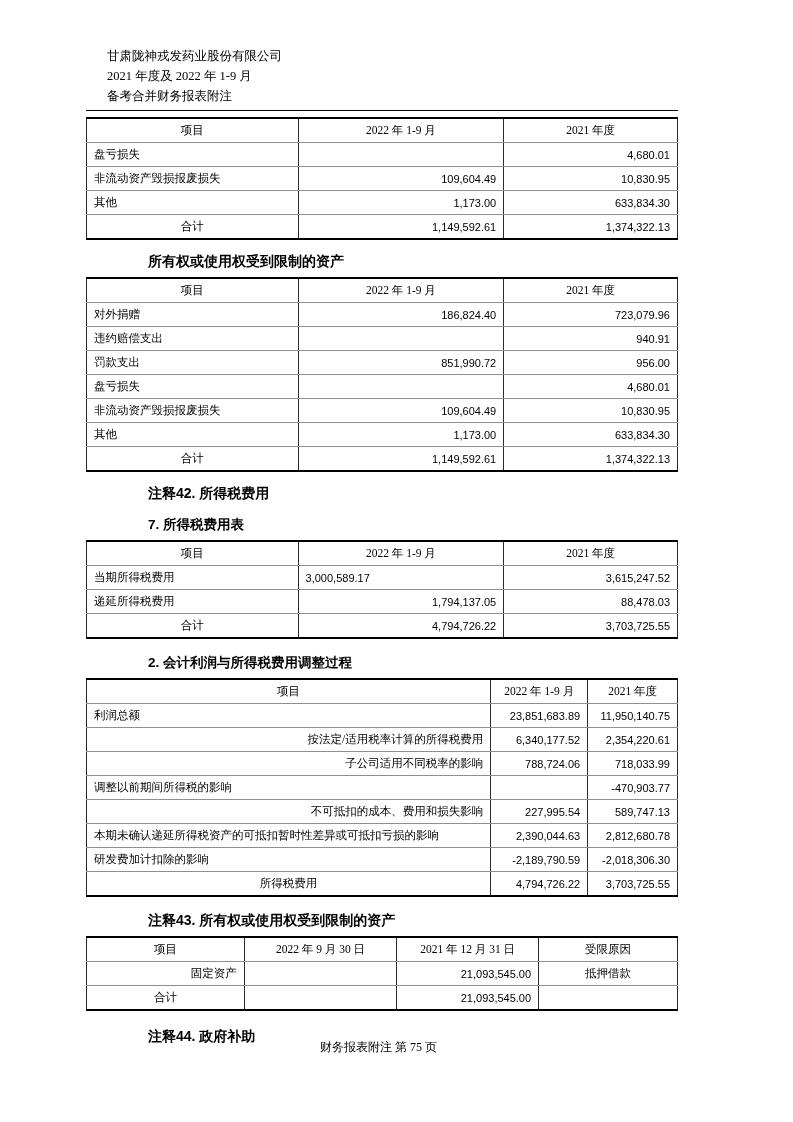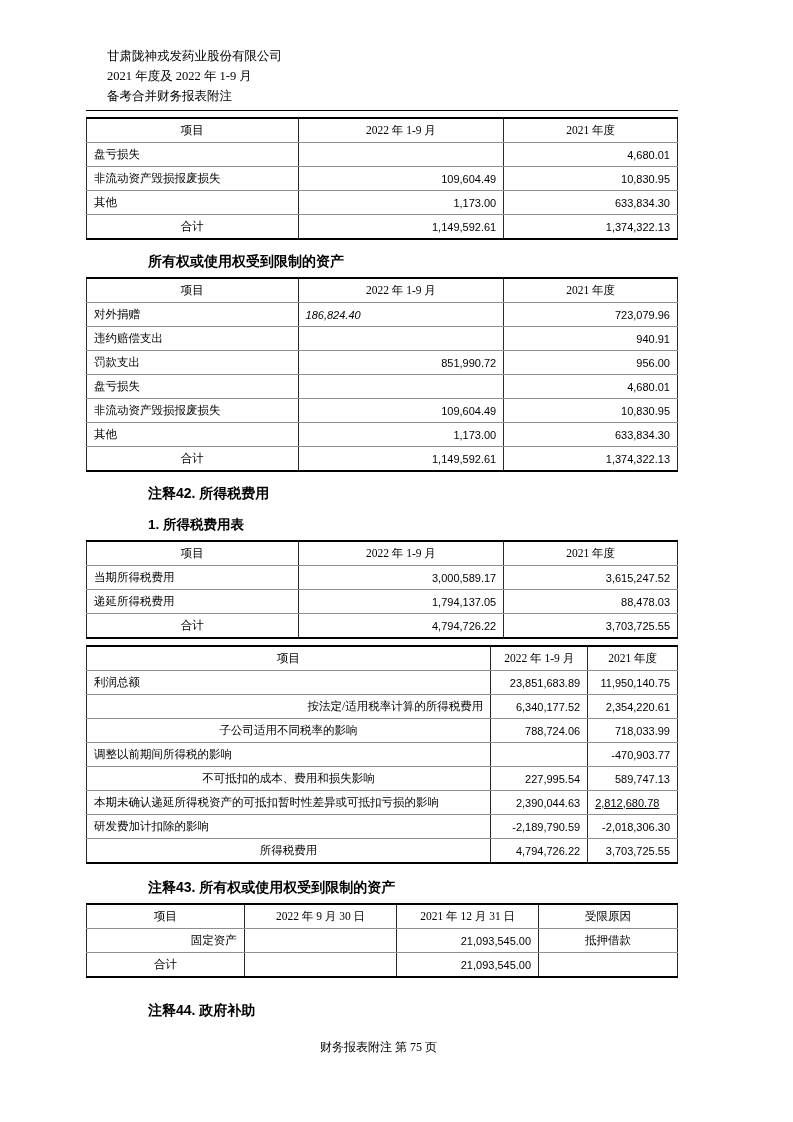--- a/index.html
+++ b/index.html
@@ -42,21 +42,21 @@
     font-weight:bold; font-size:14px;
     margin:0; padding:0 0 0 62px;
   }
   .h-sub {
     font-family:"Liberation Sans","DejaVu Sans",sans-serif;
     font-weight:bold; font-size:13.5px;
     margin:0; padding:0 0 0 62px;
   }
   .mt12 { margin-top:13px; }
   .mt14 { margin-top:15px; }
-  .mt16 { margin-top:24px; }
+  .mt16 { margin-top:17px; }
 
   .page-footer {
     position:absolute; left:0; top:1039px; width:757px;
     text-align:center; font-size:12px;
   }
 </style>
 </head>
 <body>
 
 <div class="page">
@@ -118,21 +118,21 @@
         <thead>
           <tr>
             <th>项目</th>
             <th>2022 年 1-9 月</th>
             <th>2021 年度</th>
           </tr>
         </thead>
         <tbody>
           <tr>
             <td style="text-align: left;">对外捐赠</td>
-            <td class="num" style="text-align: left; font-style: italic;">186,824.40</td>
+            <td class="num" style="text-align: right;">186,824.40</td>
             <td class="num" style="text-align: right;">723,079.96</td>
           </tr>
           <tr>
             <td style="text-align: left;">违约赔偿支出</td>
             <td class="num" style="text-align: right;"></td>
             <td class="num" style="text-align: right;">940.91</td>
           </tr>
           <tr>
             <td style="text-align: left;">罚款支出</td>
             <td class="num" style="text-align: right;">851,990.72</td>
@@ -156,54 +156,55 @@
           <tr>
             <td style="text-align: center;">合计</td>
             <td class="num" style="text-align: right;">1,149,592.61</td>
             <td class="num" style="text-align: right;">1,374,322.13</td>
           </tr>
         </tbody>
       </table>
 
     <div class="h-note mt12">注释42. 所得税费用</div>
 
-    <div class="h-sub mt12">1. 所得税费用表</div>
+    <div class="h-sub mt12">7. 所得税费用表</div>
 
     <table class="fin">
         <colgroup>
           <col style="width: 35.8%;">
           <col style="width: 34.8%;">
           <col style="width: 29.4%;">
         </colgroup>
         <thead>
           <tr>
             <th>项目</th>
             <th>2022 年 1-9 月</th>
             <th>2021 年度</th>
           </tr>
         </thead>
         <tbody>
           <tr>
             <td style="text-align: left;">当期所得税费用</td>
-            <td class="num" style="text-align: right; margin-top: 24px;">3,000,589.17</td>
+            <td class="num" style=" margin-top: 24px;">3,000,589.17</td>
             <td class="num" style="text-align: right;">3,615,247.52</td>
           </tr>
           <tr>
             <td style="text-align: left;">递延所得税费用</td>
             <td class="num" style="text-align: right;">1,794,137.05</td>
             <td class="num" style="text-align: right;">88,478.03</td>
           </tr>
           <tr>
             <td style="text-align: center;">合计</td>
             <td class="num" style="text-align: right;">4,794,726.22</td>
             <td class="num" style="text-align: right;">3,703,725.55</td>
           </tr>
         </tbody>
       </table>
 
+    <div class="h-sub mt14">2. 会计利润与所得税费用调整过程</div>
 
     <table class="fin">
         <colgroup>
           <col style="width: 68.4%;">
           <col style="width: 16.4%;">
           <col style="width: 15.2%;">
         </colgroup>
         <thead>
           <tr>
             <th>项目</th>
@@ -216,38 +217,38 @@
             <td style="text-align: left;">利润总额</td>
             <td class="num" style="text-align: right;">23,851,683.89</td>
             <td class="num" style="text-align: right;">11,950,140.75</td>
           </tr>
           <tr>
             <td style="text-align: right;">按法定/适用税率计算的所得税费用</td>
             <td class="num" style="text-align: right;">6,340,177.52</td>
             <td class="num" style="text-align: right;">2,354,220.61</td>
           </tr>
           <tr>
-            <td style="text-align: center;">子公司适用不同税率的影响</td>
+            <td style="text-align: right;">子公司适用不同税率的影响</td>
             <td class="num" style="text-align: right;">788,724.06</td>
             <td class="num" style="text-align: right;">718,033.99</td>
           </tr>
           <tr>
             <td style="text-align: left;">调整以前期间所得税的影响</td>
             <td class="num" style="text-align: right;"></td>
             <td class="num" style="text-align: right;">-470,903.77</td>
           </tr>
           <tr>
-            <td style="text-align: center;">不可抵扣的成本、费用和损失影响</td>
+            <td style="text-align: right;">不可抵扣的成本、费用和损失影响</td>
             <td class="num" style="text-align: right;">227,995.54</td>
             <td class="num" style="text-align: right;">589,747.13</td>
           </tr>
           <tr>
             <td style="text-align: left;">本期未确认递延所得税资产的可抵扣暂时性差异或可抵扣亏损的影响</td>
             <td class="num" style="text-align: right;">2,390,044.63</td>
-            <td class="num" style=" text-decoration: underline;">2,812,680.78</td>
+            <td class="num" style="text-align: right;">2,812,680.78</td>
           </tr>
           <tr>
             <td style="text-align: left;">研发费加计扣除的影响</td>
             <td class="num" style="text-align: right;">-2,189,790.59</td>
             <td class="num" style="text-align: right;">-2,018,306.30</td>
           </tr>
           <tr>
             <td style="text-align: center; margin-left: 32px;">所得税费用</td>
             <td class="num" style="text-align: right;">4,794,726.22</td>
             <td class="num" style="text-align: right;">3,703,725.55</td>

